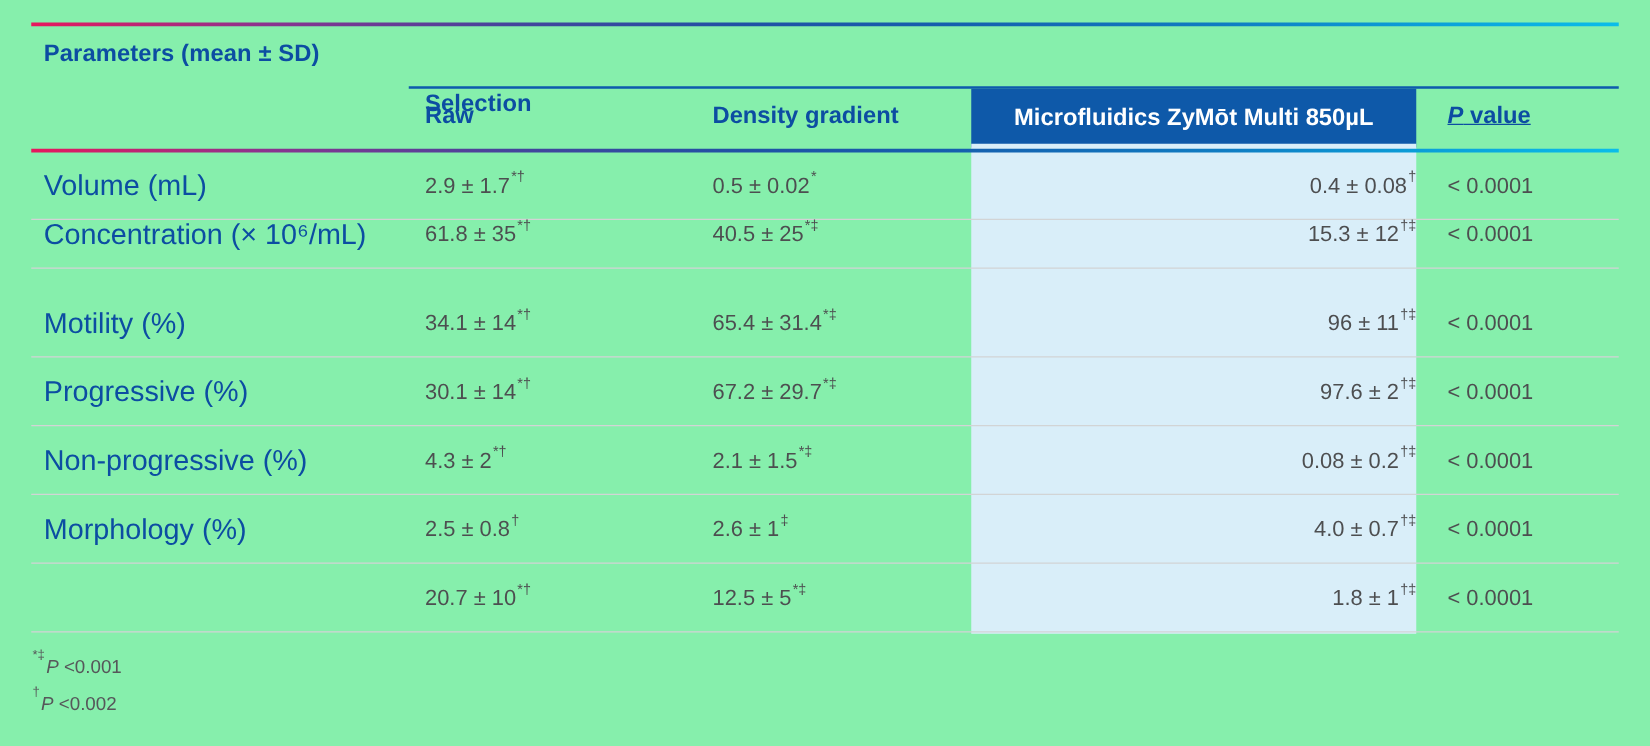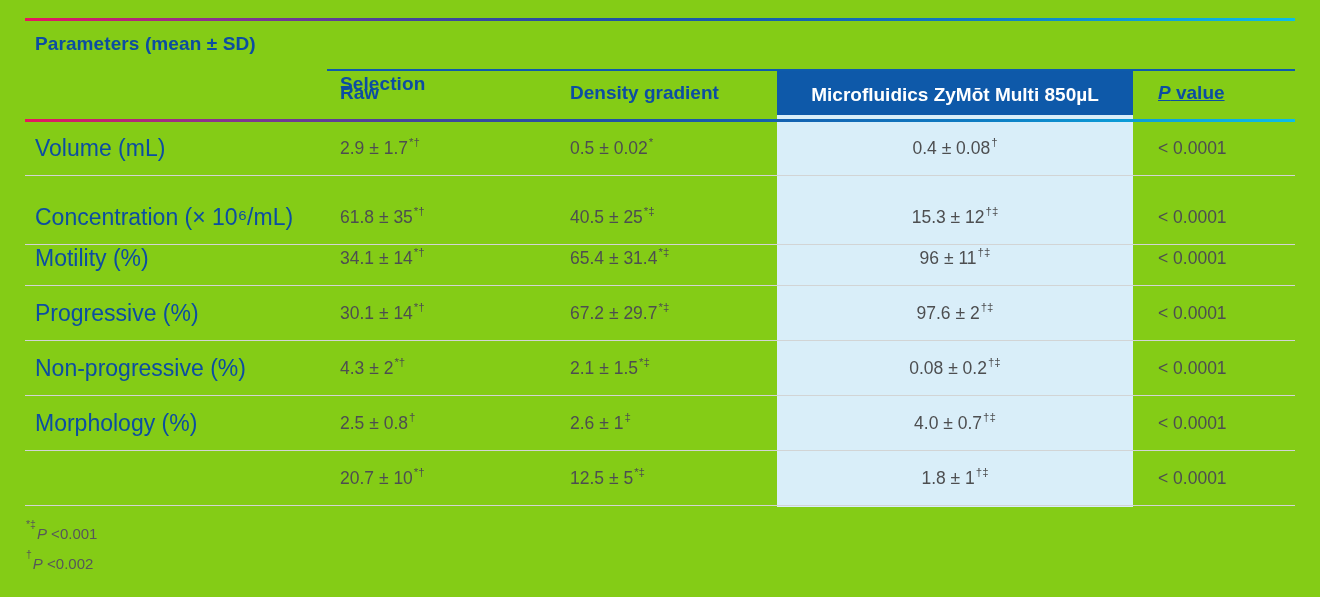--- a/index.html
+++ b/index.html
@@ -1,21 +1,21 @@
 <!DOCTYPE html>
 <html><head>
 <meta charset="utf-8">
 <style>
   * { margin: 0; padding: 0; box-sizing: border-box; }
   html, body { background: #ffffff; }
   body {
     font-family: "Liberation Sans", "DejaVu Sans", sans-serif;
     width: 1320px; height: 597px; position: relative; overflow: hidden;
   }
-  .page { position: absolute; inset: 0; background: #84cc16; }
+  .page { position: absolute; inset: 0; background: #86efac; }
 
   .top-rule, .header-rule {
     position: absolute; left: 25px; width: 1270px; height: 3px;
     background: linear-gradient(90deg, #e8175d 0%, #8a338f 15%, #45449c 30%,
                 #2051a5 45%, #155fae 58%, #0f7cc2 75%, #0b9fd9 88%, #0bbde9 100%);
   }
   .top-rule { top: 18px; }
   .header-rule { top: 119px; height: 2.5px; }
 
   .col-head {
@@ -46,21 +46,21 @@
     position: absolute; left: 25px; width: 1270px; height: 55px;
     border-bottom: 1px solid #d2d4d5;
   }
   .trow .cell {
     position: absolute; top: 0; height: 100%; display: flex; align-items: center;
     font-size: 17.5px; color: #4d4e50;
   }
   .cell.label { left: 10px; font-weight: normal; color: #0c4da2; font-size: 23px; }
   .cell.raw { left: 315px; }
   .cell.density { left: 545px; }
-  .cell.micro { left: 752px; width: 356px; justify-content: center; }
+  .cell.micro { left: 752px; width: 356px; justify-content: flex-end; }
   .cell.pval { left: 1133px; }
   sup.mark {
     font-size: 11.5px; line-height: 0; position: relative; top: -0.55em;
     margin-left: 1px;
   }
   .footnote {
     position: absolute; left: 25px; font-size: 15px; color: #56575a;
   }
   .footnote sup.mark { font-size: 10.5px; top: -0.45em; margin-right: 1px; }
   .fn-1 { top: 525px; }
@@ -97,21 +97,21 @@
         <span>0.5 ± 0.02</span>
         <sup class="mark">*</sup>
       </div>
     <div class="cell micro">
         <span>0.4 ± 0.08</span>
         <sup class="mark">†</sup>
       </div>
     <div class="cell pval">&lt; 0.0001</div>
   </div>
 
-  <div class="trow" style="top:190px;">
+  <div class="trow" style="top:160px;">
     <div class="cell label">Concentration (× 10⁶/mL)</div>
     <div class="cell raw">
         <span>61.8 ± 35</span>
         <sup class="mark">*†</sup>
       </div>
     <div class="cell density">
         <span>40.5 ± 25</span>
         <sup class="mark">*‡</sup>
       </div>
     <div class="cell micro">

